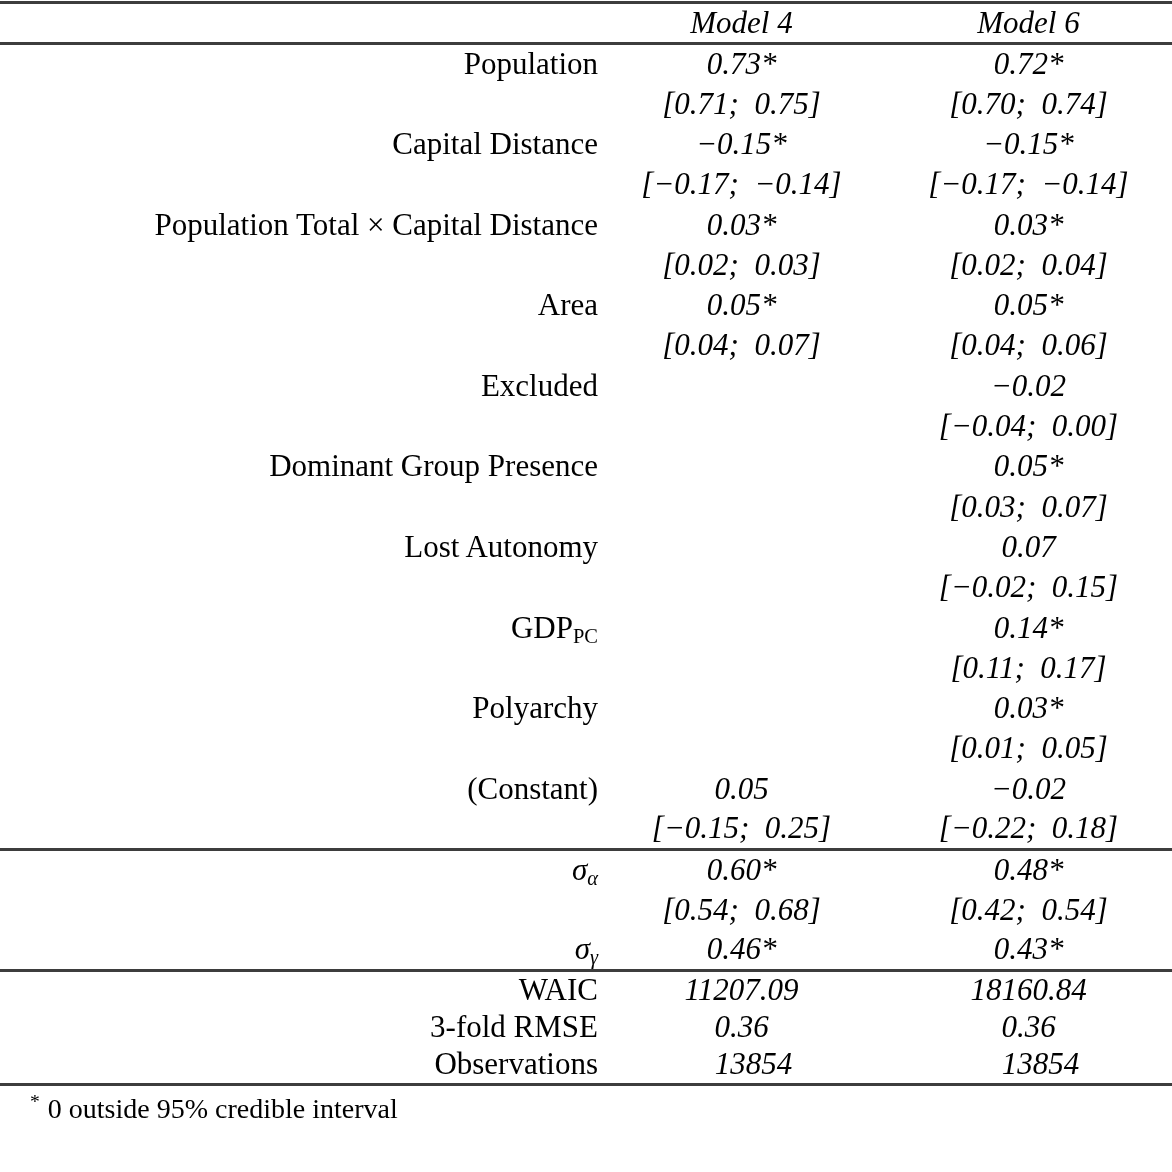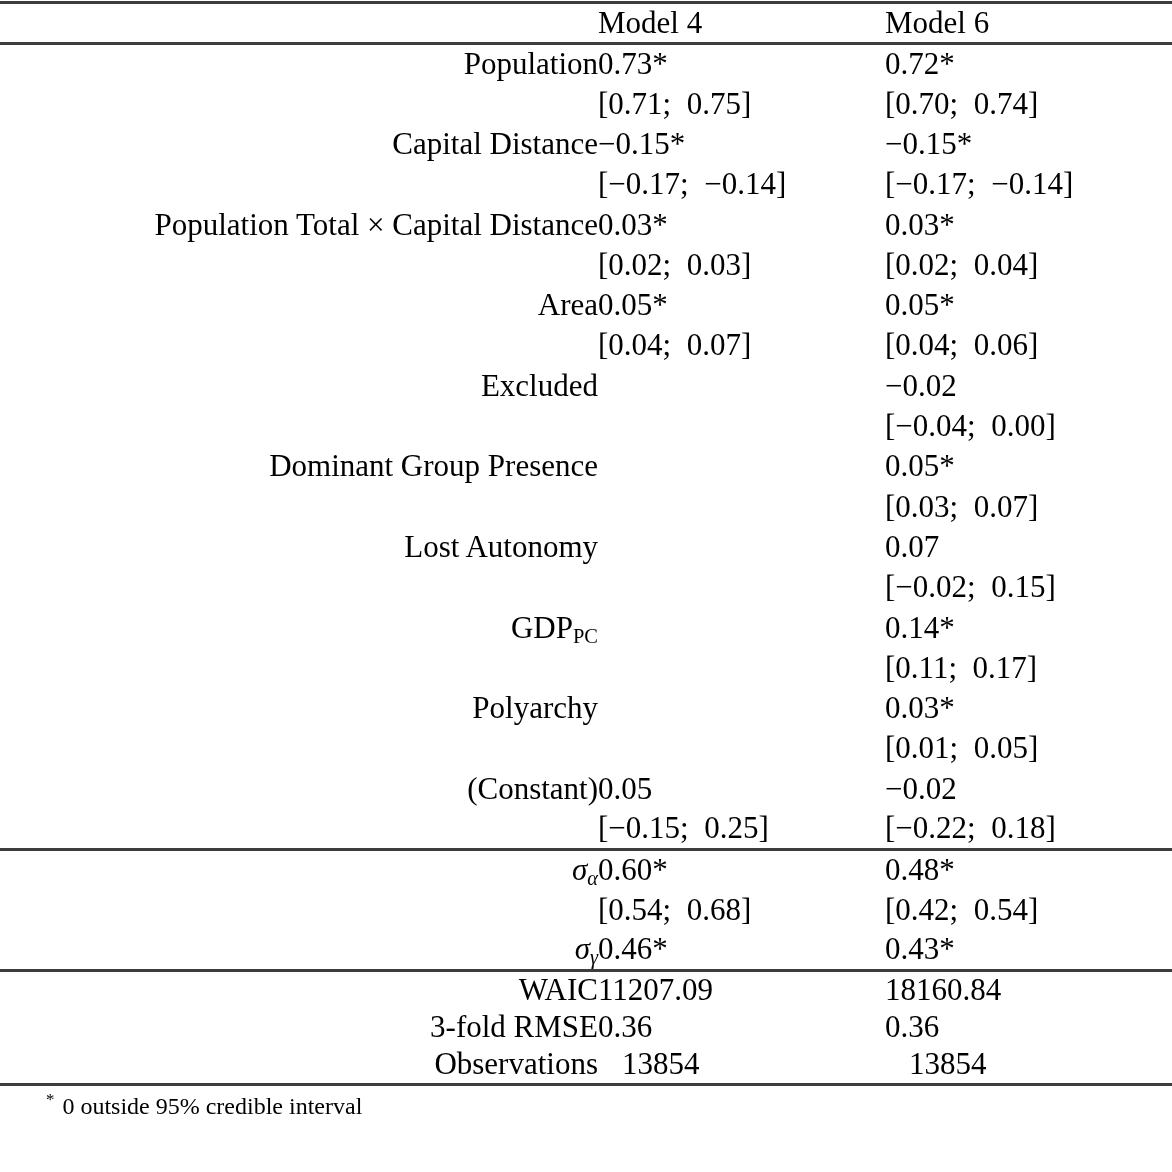--- a/index.html
+++ b/index.html
@@ -32,33 +32,34 @@
   }
   tr.sec-start td { border-top: 3px solid #3d3d3d; }
   tr.last-gof td { border-bottom: 3px solid #3d3d3d; padding-left: 24px; }
   tr.gof td { height: 38px; }
   td.label {
     text-align: right;
     padding-left: 24px;
     white-space: nowrap;
   }
   td.val {
-    text-align: left;
+    text-align: center;
     padding-right: 30px;
     white-space: nowrap;
+    font-style: italic;
   }
   sub.subsc {
     font-size: 66%;
     line-height: 0;
     vertical-align: -0.25em;
   }
   .greek { font-style: italic; }
   .footnote {
-    padding: 7px 0 0 46px;
-    font-size: 24px;
+    padding: 7px 0 0 30px;
+    font-size: 28px;
     white-space: nowrap;
   }
   .footnote sup {
     font-size: 70%;
     vertical-align: super;
     line-height: 0;
     margin-right: 8px;
   }
 </style>
 </head>

